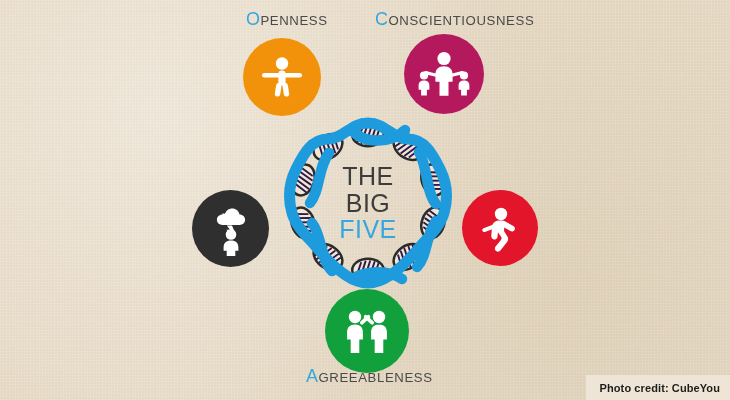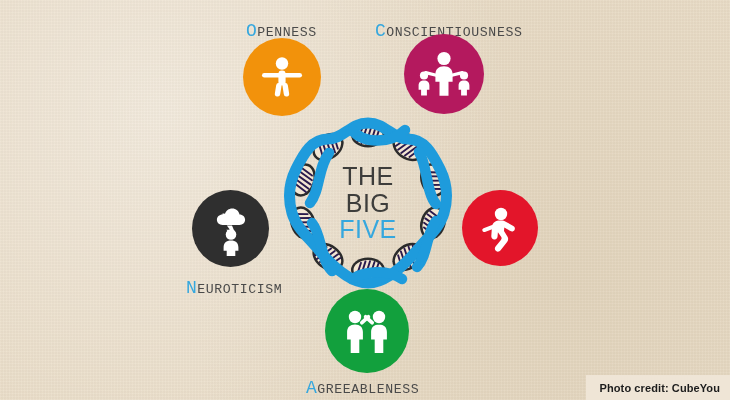--- a/index.html
+++ b/index.html
@@ -20,27 +20,26 @@
       radial-gradient(circle at 78% 72%, rgba(160,130,90,0.10), rgba(255,255,255,0) 60%);
     font-family: "Liberation Sans", sans-serif;
     -webkit-font-smoothing: antialiased;
   }
 
   
   .trait-label {
     position: absolute;
     white-space: nowrap;
     color: #4a4a4a;
-    font-family: Liberation Mono, monospace;
+    font-family: Liberation Sans, sans-serif;
     font-size: 13.5px;
     letter-spacing: 0.6px;
     font-variant: small-caps;
     text-transform: lowercase;
     line-height: 1;
-    margin-top: 12px;
   }
   .trait-label .cap {
     font-size: 18px;
     color: #35a7de;
     text-transform: uppercase;
     letter-spacing: 0.4px;
   }
   .trait-label .rest {
     text-transform: uppercase;
     font-size: 13.2px;
@@ -172,23 +171,20 @@
     <svg width="48" height="54" viewBox="0 0 48 54">
 
       <path d="M15.5 12.5 c-3.2 0-5.6 2.3-5.6 5.2 0 2.9 2.4 5.2 5.6 5.2 l17 0 c3.2 0 5.6-2.3 5.6-5.2 0-2.9-2.4-5.2-5.6-5.2 -0.5-3.4-3.6-6-7.3-6 -3.4 0-6.3 2.2-7.2 5.3 -0.8-0.2-1.6-0.3-2.5-0.3z" fill="#ffffff"></path>
 
       <path d="M25 23.5 l-5.2 0 3.2 4.3 -3.7 0 6.6 6.8 -1.7-4.9 3.4 0 z" fill="#ffffff"></path>
 
       <circle cx="24" cy="32.5" r="5.3" fill="#ffffff"></circle>
 
       <path d="M24 38.5 c-4.7 0-7.4 2.6-7.4 7 l0 3.3 h3.1 l0 5.2 h8.6 l0-5.2 h3.1 l0-3.3 c0-4.4-2.7-7-7.4-7z" fill="#ffffff"></path>
     </svg>
-  </div>
-  <div class="trait-label" style="left:186px; top:267px;">
-    <span class="cap">N</span><span class="rest">EUROTICISM</span>
   </div>
 
   <div id="center-ring">
     <svg width="200" height="200" viewBox="0 0 200 200">
       <defs>
         <g id="helix-seg">
 
           <ellipse cx="0" cy="0" rx="17" ry="12.5" fill="#2b2b2b"></ellipse>
           <ellipse cx="0" cy="0" rx="14.5" ry="10" fill="#f3e6d2"></ellipse>
           <g stroke="#2a1a4d" stroke-width="1.9" stroke-linecap="round">

